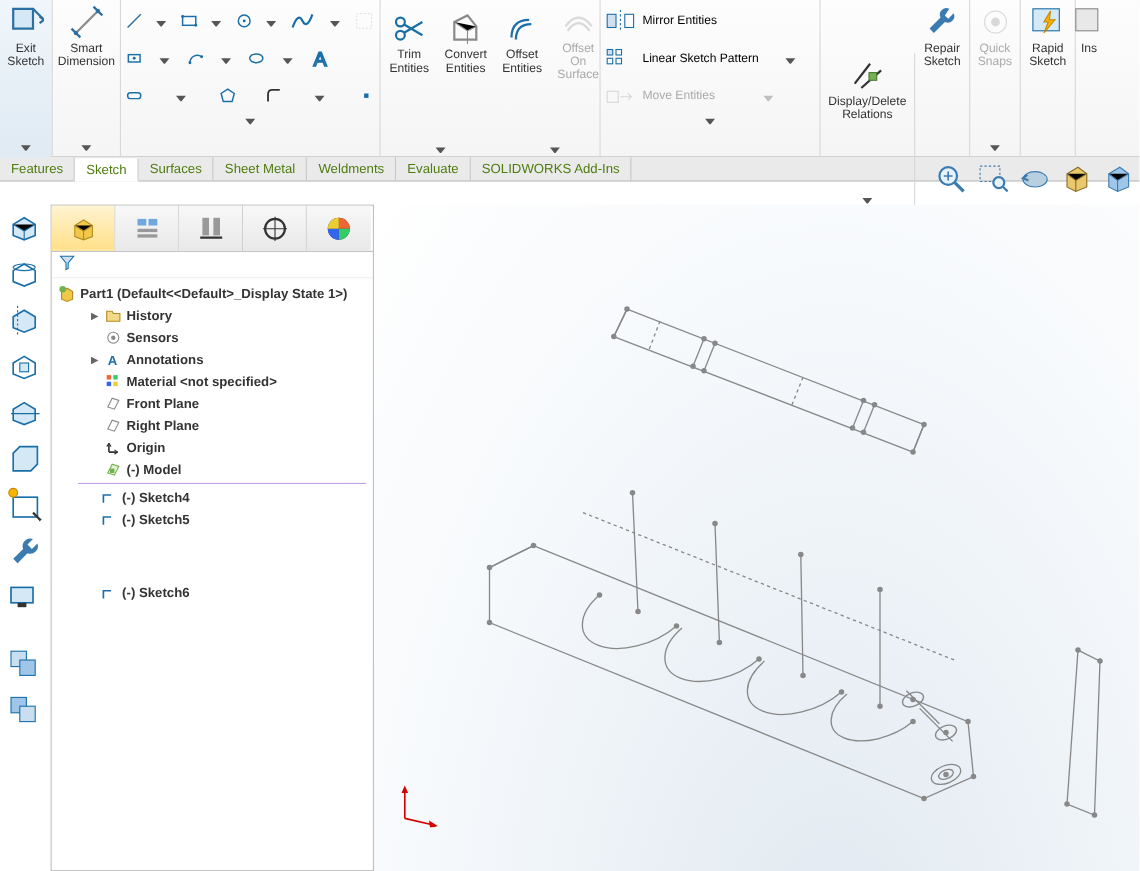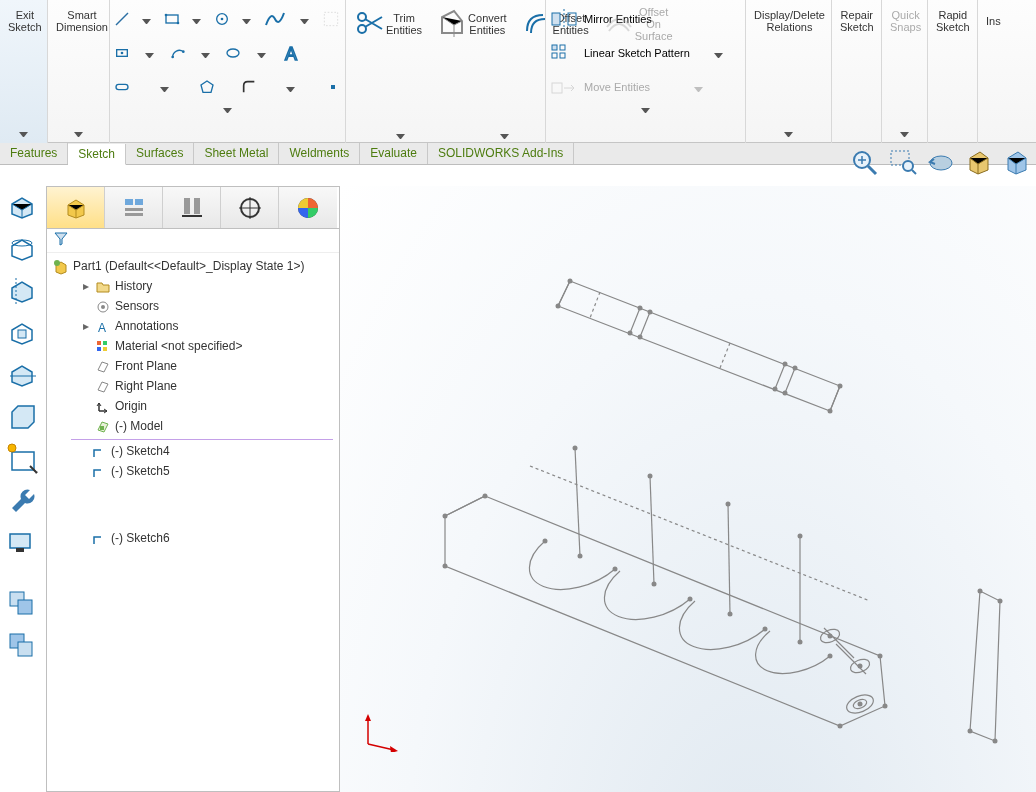--- a/index.html
+++ b/index.html
@@ -1,20 +1,20 @@
 <!DOCTYPE html>
 <html><head>
 <meta charset="utf-8">
 <style>
 * { box-sizing: border-box; margin: 0; padding: 0; font-family: "Segoe UI", Arial, sans-serif; }
 body { width: 1036px; height: 792px; background: #fff; overflow: hidden; position: relative; }
 
 .ribbon { height: 143px; background: linear-gradient(#fdfdfd,#f5f5f5); border-bottom: 1px solid #c5c5c5; display: flex; }
 .rgrp { border-right: 1px solid #d8d8d8; display: flex; flex-direction: column; justify-content: flex-start; height: 143px; padding: 2px 4px 0; }
-.rbtn { display: flex; flex-direction: row; align-items: center; justify-content: flex-start; font-size: 11px; color: #333; padding: 2px 4px; cursor: pointer; }
+.rbtn { display: flex; flex-direction: column; align-items: center; justify-content: flex-start; font-size: 11px; color: #333; padding: 2px 4px; cursor: pointer; }
 .rbtn.disabled { color: #aaa; }
 .rbtn span.lbl { text-align: center; line-height: 12px; margin-top: 2px; }
 .rrow { display: flex; align-items: center; gap: 6px; }
 .icon-sm { width: 16px; height: 16px; display: inline-block; }
 .icon-lg { width: 32px; height: 32px; display: inline-block; }
 .drop { width: 9px; height: 9px; display: inline-block; margin: 0 auto; }
 .drop::before { content:""; display:block; border-left:4px solid transparent; border-right:4px solid transparent; border-top:5px solid #555; margin-top:4px;}
 
 .tabs { height: 22px; background: #eaeaea; display: flex; border-bottom: 1px solid #bdbdbd; font-size: 12px; }
 .tab { padding: 3px 10px; border-right: 1px solid #c8c8c8; color: #4d7c0f; cursor: pointer; }
@@ -25,21 +25,21 @@
 
 .left-tools { position: absolute; left: 0; top: 186px; width: 46px; display: flex; flex-direction: column; gap: 8px; align-items: center; padding-top:4px;}
 .left-tools .lt { width: 34px; height: 34px; cursor: pointer; display:flex; align-items:center; justify-content:center;}
 
 .fm-panel { position: absolute; left: 46px; top: 186px; width: 294px; height: 606px; border: 1px solid #bfbfbf; background: #fff; }
 .fm-tabs { height: 42px; display: flex; border-bottom: 1px solid #bfbfbf; }
 .fm-tab { width: 58px; border-right: 1px solid #cfcfcf; display:flex; align-items:center; justify-content:center; cursor:pointer; background:linear-gradient(#f8f8f8,#e8e8e8);}
 .fm-tab.active { background:linear-gradient(#fff3d1,#ffe089); border-bottom:1px solid #ffe089;}
 .fm-filter { height: 24px; padding:2px 6px; border-bottom:1px solid #eee;}
 .fm-tree { padding: 4px 6px; font-size: 12px; color: #333; }
-.fm-item { display: flex; align-items: flex-start; gap: 4px; padding: 2px 0; cursor:pointer; white-space:nowrap;}
+.fm-item { display: flex; align-items: center; gap: 4px; padding: 2px 0; cursor:pointer; white-space:nowrap;font-weight:bold;}
 .fm-item.child { padding-left: 28px; }
 .fm-item .exp { width:10px; display:inline-block; text-align:center; color:#666;}
 .fm-item svg { flex-shrink:0; }
 .fm-hr { border:none; border-top:1px solid #c4a0e8; margin: 2px 0 2px 18px;}
 
 .viewport { position:absolute; left:340px; top:186px; right:0; bottom:0; background: radial-gradient(ellipse at 60% 120%, #dfe8f0 0%, #f5f8fb 60%, #ffffff 100%);}
 .axis { position:absolute; left:20px; bottom:40px; }
 
 .stroke-blue { stroke:#1a6fa8; fill:none; stroke-width:2; }
 </style>
@@ -200,21 +200,21 @@
       <svg width="28" height="20" viewBox="0 0 28 20" style="opacity:.35">
           <rect x="2" y="6" width="10" height="10" stroke="#999" fill="none"></rect>
           <path d="M14 11 L24 11 M21 8 L24 11 L21 14" stroke="#999" fill="none"></path>
         </svg>
       <span>Move Entities</span>
       <span class="drop" style="opacity:.35"></span>
     </div>
     <span class="drop" style="margin:0 auto 4px;"></span>
   </div>
 
-  <div class="rgrp" style="width:86px;">
+  <div class="rgrp" style="width:86px;margin-top:48px;">
     <div class="rbtn">
       <svg class="icon-lg" viewBox="0 0 32 32">
           <line x1="4" y1="24" x2="18" y2="6" stroke="#333" stroke-width="2"></line>
           <line x1="10" y1="28" x2="28" y2="12" stroke="#333" stroke-width="2"></line>
           <rect x="17" y="14" width="7" height="7" fill="#6fb24f" stroke="#4a7a34"></rect>
         </svg>
       <span class="lbl">Display/Delete<br>Relations</span>
     </div>
     <span class="drop" style="margin-top:auto;margin-bottom:6px;"></span>
   </div>

